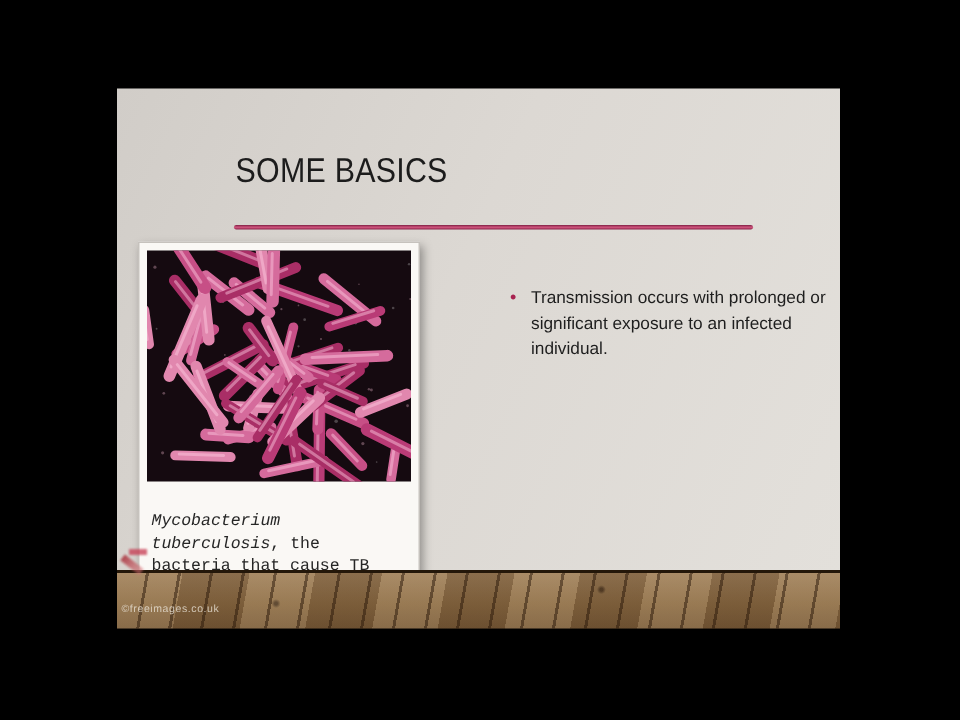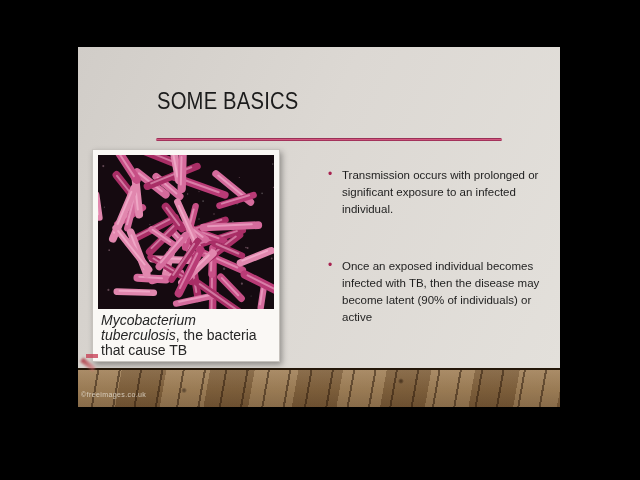--- a/index.html
+++ b/index.html
@@ -4,21 +4,21 @@
 <style>
   html, body {
     margin: 0; padding: 0;
     width: 640px; height: 480px;
     background: #000;
     overflow: hidden;
     font-family: "Liberation Sans", sans-serif;
   }
   
   .stage {
-    position: absolute; left: 78px; top: 47px;
+    position: absolute; left: 78px; top: 59px;
     width: 482px; height: 360px;
   }
   .slide {
     position: absolute; left: 0; top: 0;
     width: 482px; height: 322px;
     background: linear-gradient(115deg, #d1cdc8 0%, #dcd8d3 45%, #e3e0db 100%);
   }
   .slide-title {
     position: absolute; left: 79px; top: 41px;
     font-size: 23px; color: #1c1c1c;
@@ -38,28 +38,29 @@
     background: #faf8f5;
     border: 1px solid #c6c2bd;
     box-shadow: 2px 3px 6px rgba(0,0,0,0.35);
     padding: 5px 5px 0 5px;
   }
   .photo-card svg {
     display: block; width: 176px; height: 154px;
     background: #150a10;
   }
   .photo-caption {
-    padding: 4px 3px 3px 3px;
-    font-size: 14px; line-height: 15px;
+    padding: 20px 3px 3px 3px;
+    font-size: 11px; line-height: 15px;
     color: #262626;
+    font-family: Liberation Mono, monospace;
   }
   .it { font-style: italic; }
   .bullets {
     position: absolute; left: 244px; top: 116px;
-    width: 214px; margin: 4px; padding: 0;
+    width: 214px; margin: 16px; padding: 0;
     list-style: none;
     font-size: 11.5px; line-height: 17px; color: #1e1e1e;
   }
   .bullets li {
     position: relative;
     padding-left: 16px;
     margin-bottom: 40px;
   }
   .bullets li::before {
     content: "\2022";
@@ -247,21 +248,20 @@
           <line x1="87.6" y1="80.3" x2="61.2" y2="111.6" stroke="#d56b9c" stroke-width="7.3" stroke-linecap="round"></line>
           <line x1="84.0" y1="82.5" x2="62.8" y2="107.4" stroke="rgba(255,205,228,0.5)" stroke-width="2" stroke-linecap="round" opacity="0.9"></line>
         </svg>
       <figcaption class="photo-caption">
         <span class="it">Mycobacterium tuberculosis</span><span>, the bacteria that cause TB</span>
       </figcaption>
     </figure>
 
     <ul class="bullets">
       <li>Transmission occurs with prolonged or significant exposure to an infected individual.</li>
-      <li>Once an exposed individual becomes infected with TB, then the disease may become latent (90% of individuals) or active</li>
     </ul>
 
   </div>
 
   <div class="floor">
     <span class="floor-watermark">©freeimages.co.uk</span>
   </div>
 
   <div class="red-smudge">
     <div class="smudge-a"></div>

